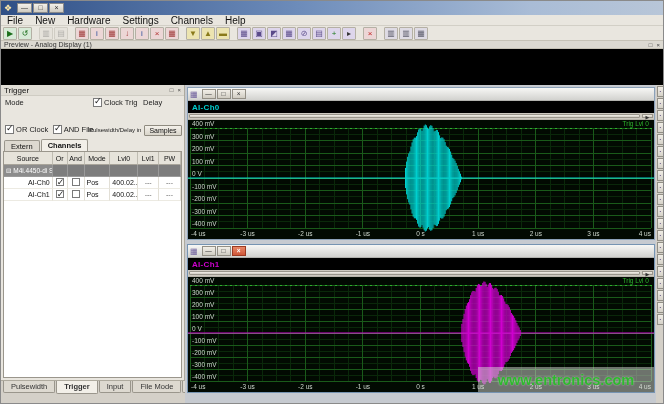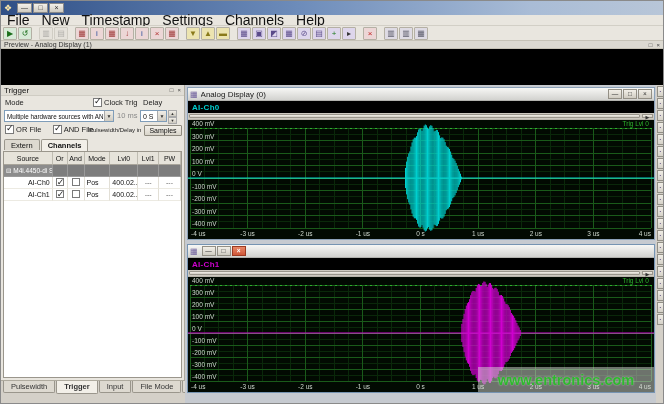--- a/index.html
+++ b/index.html
@@ -5,21 +5,21 @@
   *{margin:0;padding:0;box-sizing:border-box;font-family:"Liberation Sans",sans-serif;user-select:none}
   html,body{background:#d4d0c8}
   #root{position:relative;width:664px;height:404px;background:#d4d0c8;overflow:hidden;font-size:9px;color:#111;border:1px solid #8a8a8a}
 
   
   .titlebar{position:absolute;left:0;top:0;width:100%;height:14px;background:linear-gradient(90deg,#2f4f86,#6d8cba 45%,#a9bcd6 80%,#b8c6d8);display:flex;align-items:center;padding:0 3px;color:#fff}
   .app-icon{font-size:9px;margin-right:4px;color:#ffe9a8}
   .title-text{font-size:9px;font-weight:bold;text-shadow:0 1px 1px rgba(0,0,0,.45);flex:1;white-space:nowrap;overflow:hidden}
   .win-btn{width:15px;height:10px;background:linear-gradient(#f4f1ea,#cfcbc1);border:1px solid #8a8a8a;font-size:7px;line-height:7px;text-align:center;color:#333;margin-left:1px}
   .menubar{position:absolute;top:14px;left:0;width:100%;height:11px;background:#e9e6df;display:flex;align-items:center;border-bottom:1px solid #d2cfc6}
-  .menu-item{padding:0 6px;font-size:14px;line-height:11px}
+  .menu-item{padding:0 6px;font-size:10px;line-height:11px}
   .toolbar{position:absolute;top:25px;left:0;width:100%;height:15px;background:#e9e6df;border-bottom:1px solid #c6c2b6;display:flex;align-items:center;padding-left:2px}
   .tb-group{display:flex;margin-right:6px}
   .tb-icon{width:14px;height:13px;border:1px solid #b4b0a4;margin-right:1px;font-size:8px;line-height:11px;text-align:center;border-radius:1px;overflow:hidden}
   .tb-icon.disabled{opacity:.45}
 
   
   .preview-header{position:absolute;top:40px;left:0;width:100%;height:8px;background:#dcd9d1;font-size:7px;line-height:8px;padding:0 3px;color:#333;display:flex;border-bottom:1px solid #c6c2b6}
   .ph-title{flex:1}
   .ph-btn{font-size:6px;line-height:8px;margin-left:4px;color:#444}
   .preview-black{position:absolute;top:48px;left:0;width:100%;height:36px;background:#000}
@@ -32,21 +32,21 @@
   .lbl{font-size:7.5px;color:#222}
   .lbl.gray{color:#8a8a8a}
   .cb{display:inline-block;width:9px;height:9px;background:#fff;border:1px solid #7a7a7a;position:relative;vertical-align:-2px}
   .cb.checked::after{content:"✓";position:absolute;left:0;top:-3px;font-size:9px;color:#1a1a1a}
   .combo{position:absolute;background:#fff;border:1px solid #7f9db9;height:12px;display:flex;align-items:center}
   .combo-text{flex:1;font-size:6.3px;white-space:nowrap;overflow:hidden;padding:0 2px}
   .combo-arr{width:9px;height:100%;background:linear-gradient(#f0ede6,#cfcbc1);border-left:1px solid #aaa;font-size:5px;line-height:10px;text-align:center;color:#333}
   .updown{position:absolute;width:9px;height:12px;display:flex;flex-direction:column}
   .updown span{flex:1;background:linear-gradient(#f0ede6,#cfcbc1);border:1px solid #aaa;font-size:4px;line-height:5px;text-align:center;color:#333}
   .btn{position:absolute;height:11px;background:linear-gradient(#f4f1ea,#d8d4ca);border:1px solid #8f8b80;font-size:7px;line-height:9px;text-align:center;border-radius:1px}
-  .ttabs{position:absolute;left:3px;top:54px;height:12px;display:flex;align-items:flex-start}
+  .ttabs{position:absolute;left:3px;top:54px;height:12px;display:flex;align-items:center}
   .ttab{height:11px;padding:0 6px;font-size:7.5px;line-height:11px;border:1px solid #9a968c;border-bottom:none;background:#ddd9d0;margin-right:1px;border-radius:2px 2px 0 0}
   .ttab.active{background:#f2efe8;height:12px;font-weight:bold}
   .trigger-table{position:absolute;left:2px;top:66px;right:2px;bottom:2px;background:#fff;border:1px solid #9a968c;overflow:hidden}
   .tr{display:flex;width:100%}
   .tr .td{font-size:7px;line-height:12px;height:12px;border-right:1px solid #e2dfd6;border-bottom:1px solid #eceae2;white-space:nowrap;overflow:hidden;padding:0 2px}
   .tr.head .td{height:13px;line-height:13px;background:#e6e3da;border-right:1px solid #bfbcb1;border-bottom:1px solid #a8a49a;text-align:center;padding:0}
   .tr.group .td{background:#7d7d7d;border-right:1px solid #9a9a9a;border-bottom:1px solid #9a9a9a;color:#fff}
   .tr.group .td:first-child{background:#8c8c8c;font-size:6.5px}
   .td.num{text-align:left}
   .td.dash{text-align:center;color:#666}
@@ -89,21 +89,21 @@
   <div class="titlebar">
     <span class="app-icon">❖</span>
     <span class="win-btn">—</span>
     <span class="win-btn">□</span>
     <span class="win-btn">×</span>
   </div>
 
   <div class="menubar" id="menubar">
       <span class="menu-item">File</span>
       <span class="menu-item">New</span>
-      <span class="menu-item">Timestamp</span>
+      <span class="menu-item">Hardware</span>
       <span class="menu-item">Settings</span>
       <span class="menu-item">Channels</span>
       <span class="menu-item">Help</span>
     </div>
 
   <div class="toolbar" id="toolbar">
       <div class="tb-group">
         <div class="tb-icon" style="background: rgb(216, 234, 216); color: rgb(26, 110, 26);">▶</div>
         <div class="tb-icon" style="background: rgb(216, 234, 216); color: rgb(26, 110, 26);">↺</div>
       </div>
@@ -161,40 +161,25 @@
 
     <div class="lp-row" style="top:13px;height:11px">
       <span class="lbl" style="position:absolute;left:4px">Mode</span>
       <span style="position:absolute;left:92px">
         <span class="cb checked"></span>
         <span class="lbl">Clock Trig</span>
       </span>
       <span class="lbl" style="position:absolute;left:142px">Delay</span>
     </div>
 
-    <div class="lp-row" style="top:25px;height:13px">
-      <span class="combo" style="left:3px;width:110px">
-        <span class="combo-text">Multiple hardware sources with AND/OR</span>
-        <span class="combo-arr">▼</span>
-      </span>
-      <span class="lbl gray" style="position:absolute;left:116px;line-height:12px">10 ms</span>
-      <span class="combo" style="left:139px;width:27px">
-        <span class="combo-text" style="font-size:7px">0 S</span>
-        <span class="combo-arr">▼</span>
-      </span>
-      <span class="updown" style="left:167px">
-          <span>▲</span>
-          <span>▼</span>
-        </span>
-    </div>
 
     <div class="lp-row" style="top:40px;height:12px">
       <span style="position:absolute;left:4px">
         <span class="cb checked"></span>
-        <span class="lbl">OR File</span>
+        <span class="lbl">OR Clock</span>
       </span>
       <span style="position:absolute;left:52px">
         <span class="cb checked"></span>
         <span class="lbl">AND File</span>
       </span>
       <span class="lbl" style="position:absolute;left:88px;font-size:6px;line-height:11px">Pulsewidth/Delay in</span>
       <span class="btn" style="left:143px;width:38px">Samples</span>
     </div>
 
     <div class="ttabs" id="triggerTabs">
@@ -246,21 +231,20 @@
       <div class="btab active">Trigger</div>
       <div class="btab">Input</div>
       <div class="btab">File Mode</div>
       <div class="btab">Input Channels</div>
     </div>
 
   <div class="mdi">
     <div class="win" style="top:2px;height:153px" id="win0">
       <div class="wtitle">
         <span class="wicon">▦</span>
-        <span class="wtext">Analog Display (0)</span>
         <span class="wbtn">—</span>
         <span class="wbtn">□</span>
         <span class="wbtn">×</span>
       </div>
       <div class="chbar">
         <span class="chlabel" id="chlabel0" style="color: rgb(0, 207, 207);">AI-Ch0</span>
       </div>
       <div class="hscroll">
         <div class="hthumb"></div>
         <div class="hs-arrow">▶</div>

